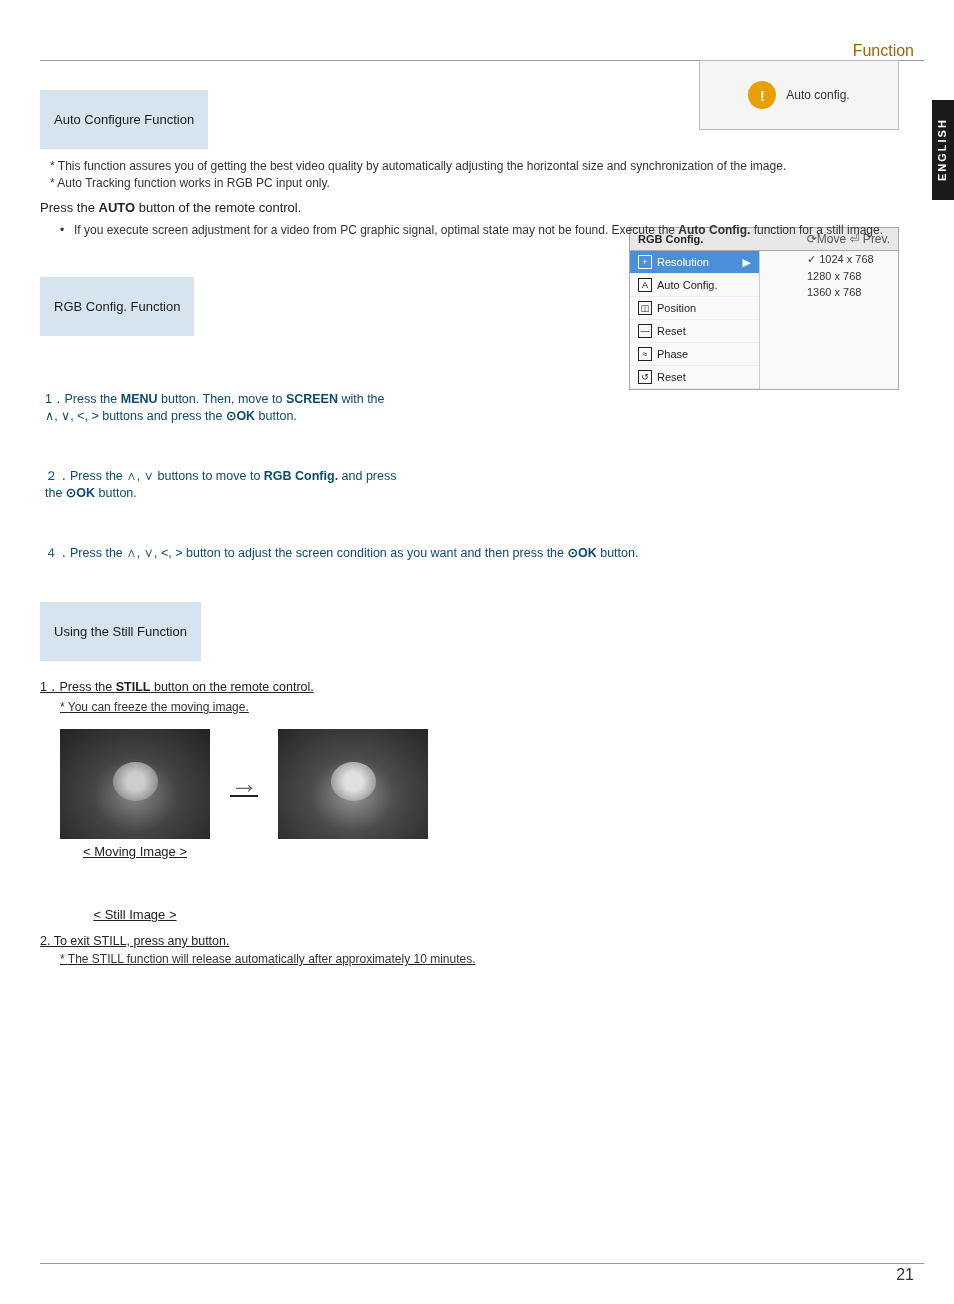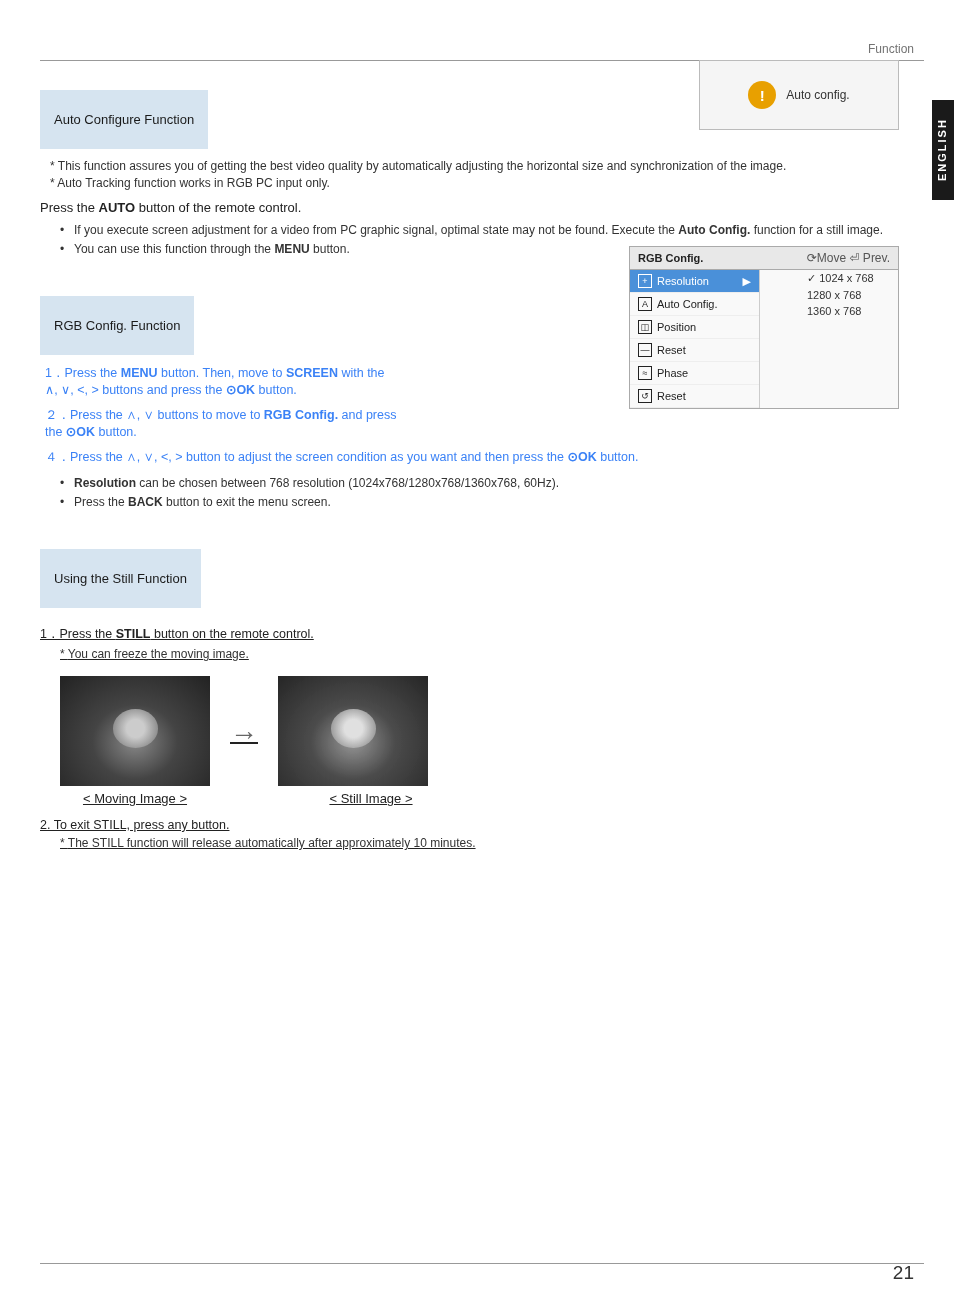--- a/index.html
+++ b/index.html
@@ -50,30 +50,30 @@
       right: 30px;
       height: 1px;
       background: #999;
     }
 
     
     .function-label {
       position: absolute;
       top: 42px;
       right: 40px;
-      font-size: 12px;
-      color: #737373;
+      font-size: 16px;
+      color: #a16207;
     }
 
     
     .page-number {
       position: absolute;
       bottom: 20px;
       right: 40px;
-      font-size: 19px;
+      font-size: 16px;
       color: #333;
     }
 
     
     .content {
       position: absolute;
       top: 70px;
       left: 40px;
       right: 55px;
     }
@@ -177,23 +177,24 @@
       margin-top: 30px;
     }
 
     .numbered-list {
       list-style: none;
       padding: 0;
     }
 
     .numbered-list li {
       font-size: 12.5px;
-      color: #3b82f6;
+      color: #0c4a6e;
       margin-bottom: 10px;
       padding-left: 5px;
+      margin-top: 45px;
     }
 
     
     .rgb-menu-box {
       float: right;
       border: 1px solid #aaa;
       background: #f9f9f9;
       width: 270px;
       margin-left: 15px;
       margin-top: -50px;
@@ -313,23 +314,24 @@
     }
 
     .arrow-symbol {
       font-size: 28px;
       color: #666;
       flex-shrink: 0;
     }
 
     .image-caption-row {
       display: flex;
-      align-items: center;
+      align-items: flex-start;
       gap: 24px;
       margin-left: 20px;
+      flex-direction: column;
     }
 
     .caption-item {
       width: 150px;
       text-align: center;
     }
 
     .caption-spacer {
       width: 38px;
       flex-shrink: 0;
@@ -378,21 +380,20 @@
 
     <p class="note-text">This function assures you of getting the best video quality by automatically adjusting the horizontal size and synchronization of the image.</p>
     <p class="note-text">Auto Tracking function works in RGB PC input only.</p>
 
     <p class="press-text">
       Press the <strong>AUTO</strong> button of the remote control.
     </p>
 
     <ul class="bullet-list">
       <li>If you execute screen adjustment for a video from PC graphic signal, optimal state may not be found. Execute the <strong>Auto Config.</strong> function for a still image.</li>
-      <li>You can use this function through the <strong>MENU</strong> button.</li>
     </ul>
   </div>
 
   <div class="rgb-config-section clearfix">
     <span class="section-heading">RGB Config. Function</span>
 
     
     <div class="rgb-menu-box">
       <div class="rgb-menu-title-bar">
         <span>RGB Config.</span>
@@ -433,24 +434,20 @@
         </div>
       </div>
     </div>
 
     <ul class="numbered-list">
       <li>1．Press the <strong>MENU</strong> button. Then, move to <strong>SCREEN</strong> with the<br>∧, ∨, &lt;, &gt; buttons and press the <strong>⊙OK</strong> button.</li>
       <li>２．Press the ∧, ∨ buttons to move to <strong>RGB Config.</strong> and press<br>the <strong>⊙OK</strong> button.</li>
       <li>４．Press the ∧, ∨, &lt;, &gt; button to adjust the screen condition as you want and then press the <strong>⊙OK</strong> button.</li>
     </ul>
 
-    <ul class="bullet-list">
-      <li><strong>Resolution</strong> can be chosen between 768 resolution (1024x768/1280x768/1360x768, 60Hz).</li>
-      <li>Press the <strong>BACK</strong> button to exit the menu screen.</li>
-    </ul>
   </div>
 
   <div class="still-section">
     <span class="section-heading">Using the Still Function</span>
 
     <p class="step-text" style="margin-top:8px;">1．Press the <strong>STILL</strong> button on the remote control.</p>
     <p class="sub-note">You can freeze the moving image.</p>
 
     <div class="still-images-row">
       <div>

